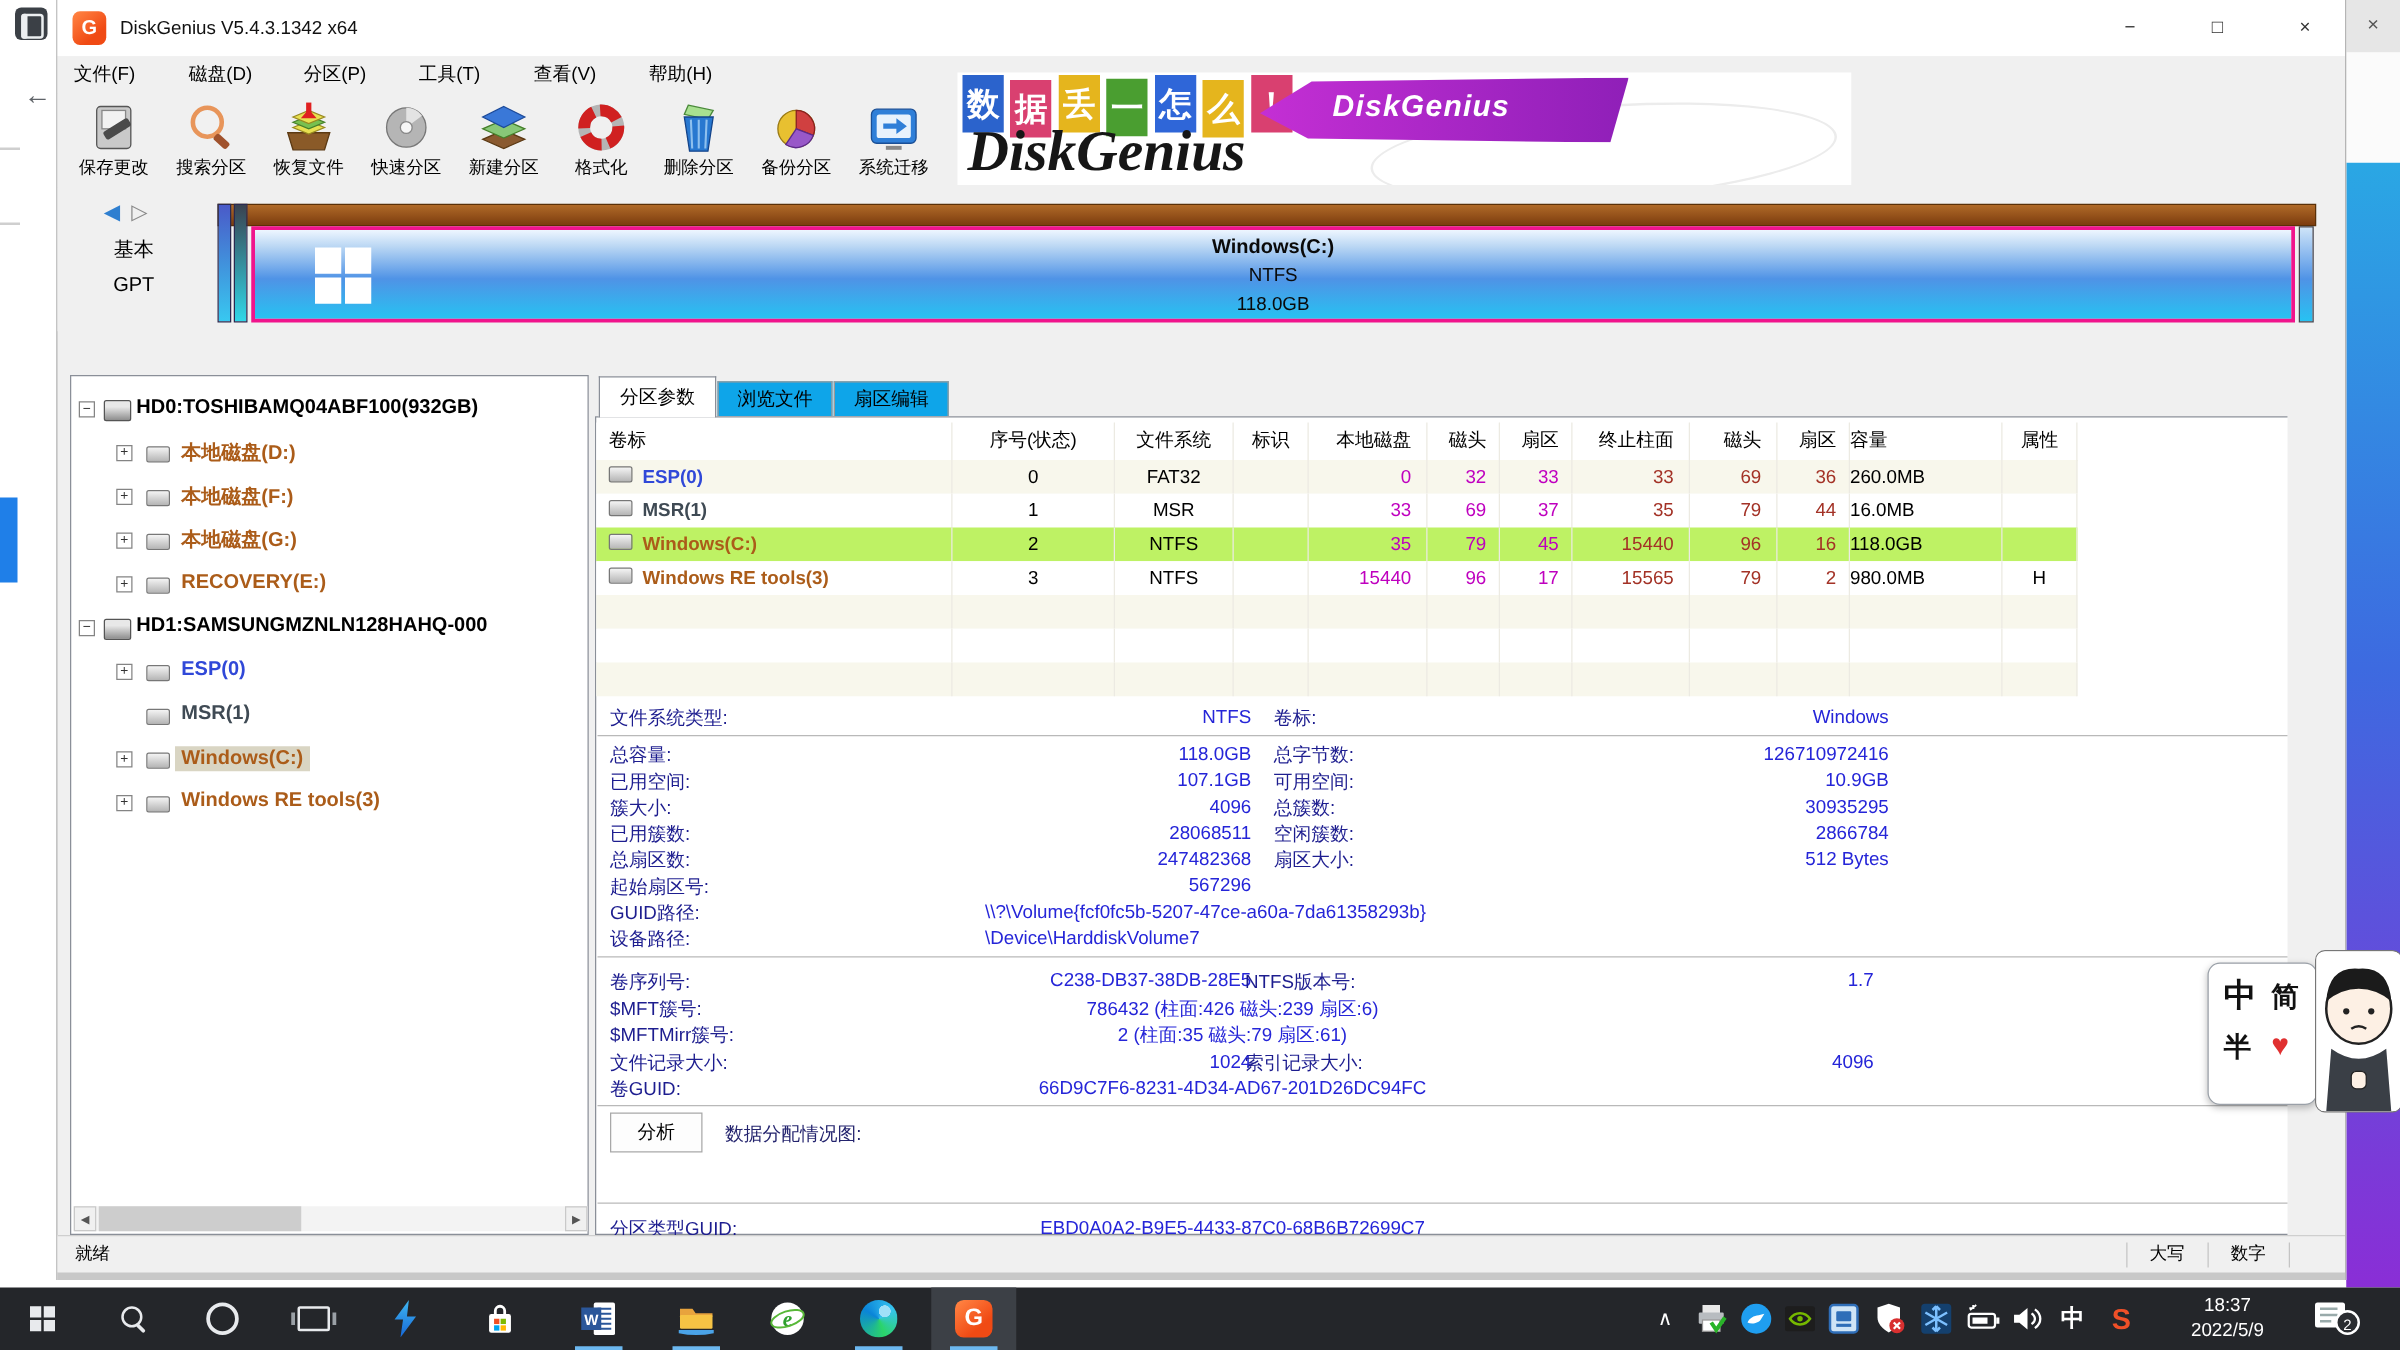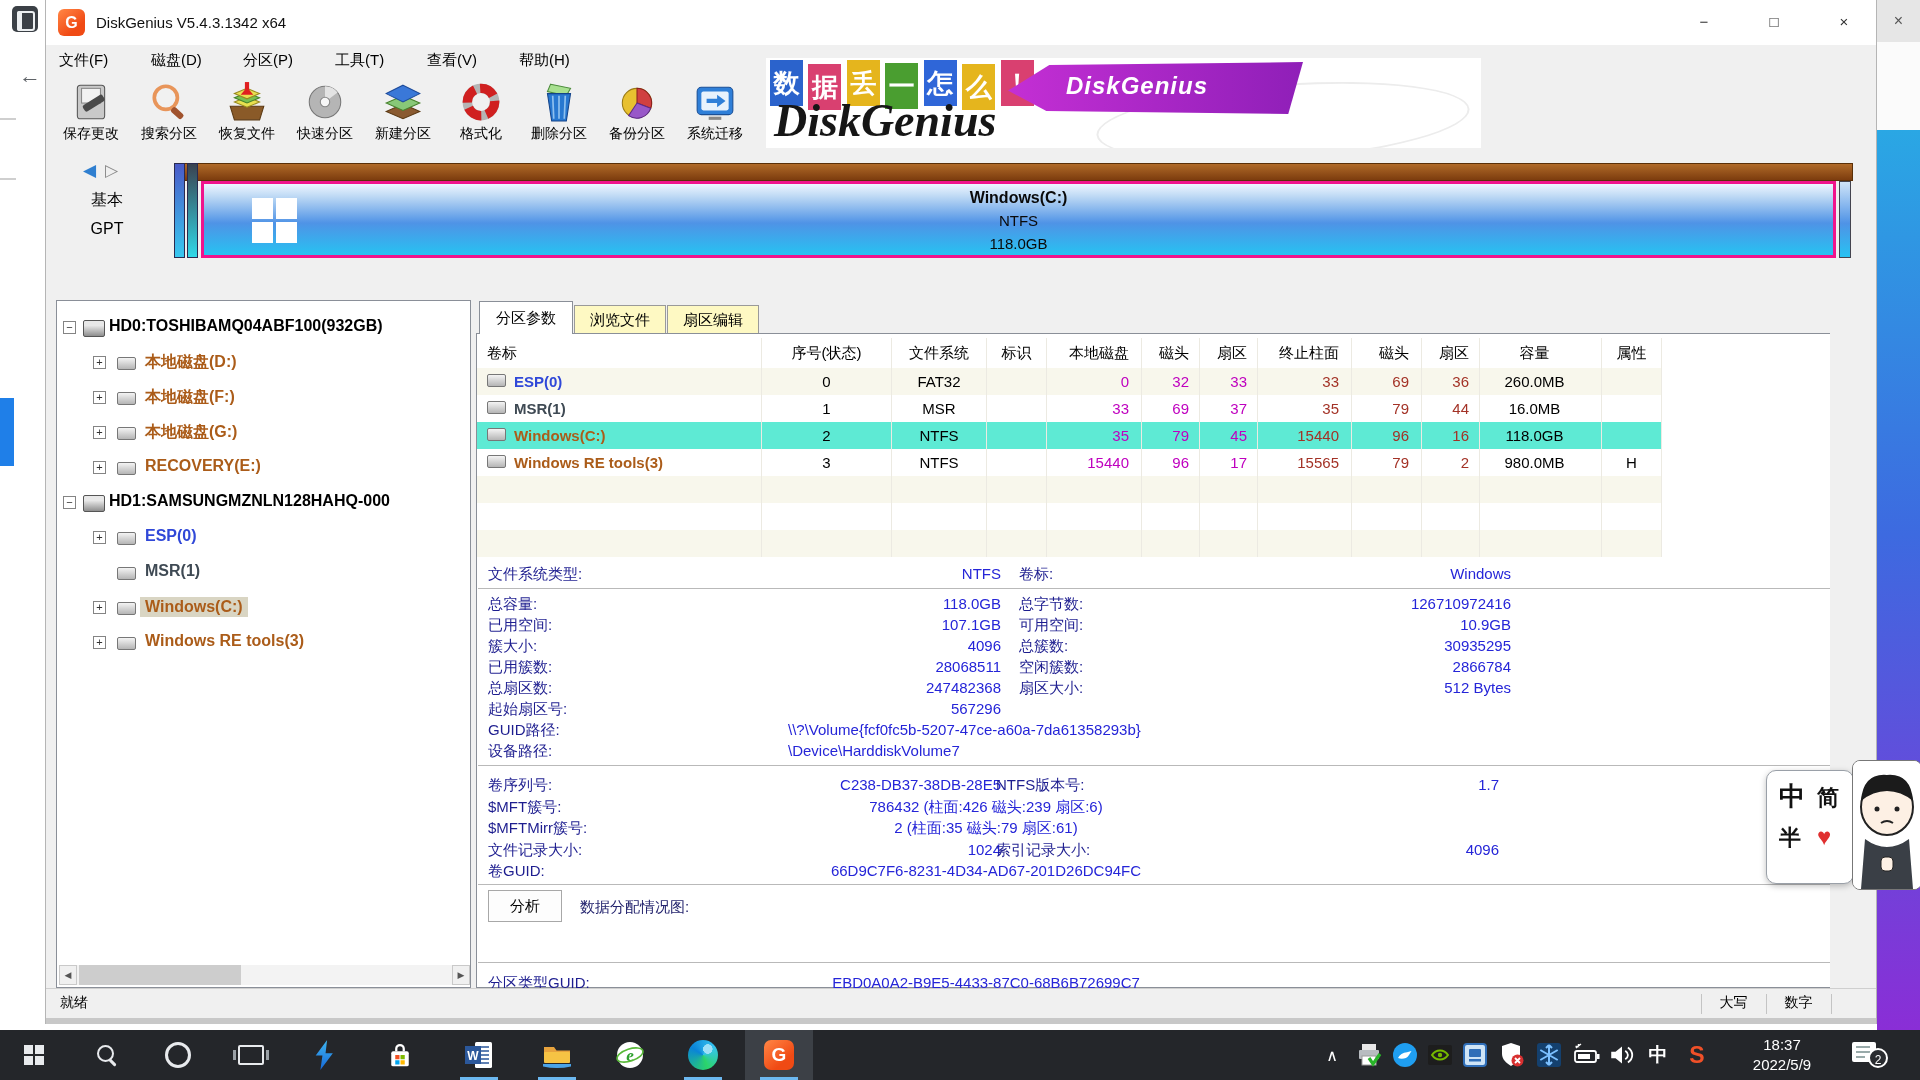--- a/index.html
+++ b/index.html
@@ -79,41 +79,41 @@
   .hscroll{position:absolute;left:2px;top:664px;width:411px;height:20px;background:#f3f3f3;}
   .sarr{position:absolute;top:0;width:18px;height:20px;background:#f0f0f0;border:1px solid #c9c9c9;box-sizing:border-box;
      font-size:9px;line-height:18px;text-align:center;color:#555;}
   .sthumb{position:absolute;left:20px;top:0;width:162px;height:20px;background:#cdcdcd;}
   
   .rpanel{left:430px;top:300px;width:1354px;height:688px;overflow:hidden;}
   .rcontent{position:absolute;left:0;top:33px;width:1402px;height:655px;background:#fff;border:1px solid #8a8f98;box-sizing:border-box;}
   .tab{position:absolute;font-size:15px;text-align:center;box-sizing:border-box;}
   .tab.active{left:3px;top:1px;width:94px;height:33px;line-height:32px;background:#fff;
      border:1px solid #8a8f98;border-bottom:none;z-index:2;}
-  .tab.inactive{top:5px;width:92px;height:28px;line-height:27px;background:#fef9c3;border:1px solid #9a9a9a;border-bottom:none;}
+  .tab.inactive{top:5px;width:92px;height:28px;line-height:27px;background:#0ea5e9;border:1px solid #9a9a9a;border-bottom:none;}
   
   .dgtable{position:absolute;left:1px;top:38px;width:1185px;}
   .trow{position:absolute;left:0;width:1185px;height:27px;}
   .thead{height:30px;border-bottom:1px solid #e3e1d8;}
   .tc{display:inline-block;height:100%;border-right:1px solid #eceae2;box-sizing:border-box;
      vertical-align:top;font-size:15px;line-height:27px;white-space:nowrap;overflow:hidden;}
   .thead .tc{line-height:30px;}
   .c0{width:285px;padding-left:10px;}
   .c1{width:130px;text-align:center;}
   .c2{width:95px;text-align:center;}
   .c3{width:60px;text-align:center;}
   .c4{width:95px;text-align:right;padding-right:12px;}
   .c5{width:58px;text-align:right;padding-right:10px;}
   .c6{width:58px;text-align:right;padding-right:10px;}
   .c7{width:94px;text-align:right;padding-right:12px;}
   .c8{width:70px;text-align:right;padding-right:12px;}
   .c9{width:58px;text-align:right;padding-right:10px;}
-  .c10{width:122px;text-align:center;padding-right:12px;}
+  .c10{width:122px;text-align:left;padding-right:12px;}
   .c11{width:60px;text-align:center;}
-  .cream{background:#f8f7ec;}.white{background:#fff;}.sel{background:#5eead4;}
+  .cream{background:#f8f7ec;}.white{background:#fff;}.sel{background:#bef264;}
   .nm{font-weight:bold;}
   .mag{color:#bf00bf;}.dred{color:#a33226;}
   
   .drow{position:absolute;height:21px;font-size:15px;white-space:nowrap;}
   .dl{position:absolute;color:#1d1d8f;}
   .dv{position:absolute;text-align:right;color:#2525d8;}
   .hline{position:absolute;left:2px;width:1396px;height:1px;background:#b9b9b9;}
   .anlz{position:absolute;left:12px;top:590px;width:74px;height:32px;background:#fdfdfd;border:1px solid #a8a8a8;
      font-size:15px;text-align:center;line-height:30px;box-sizing:border-box;}
   

